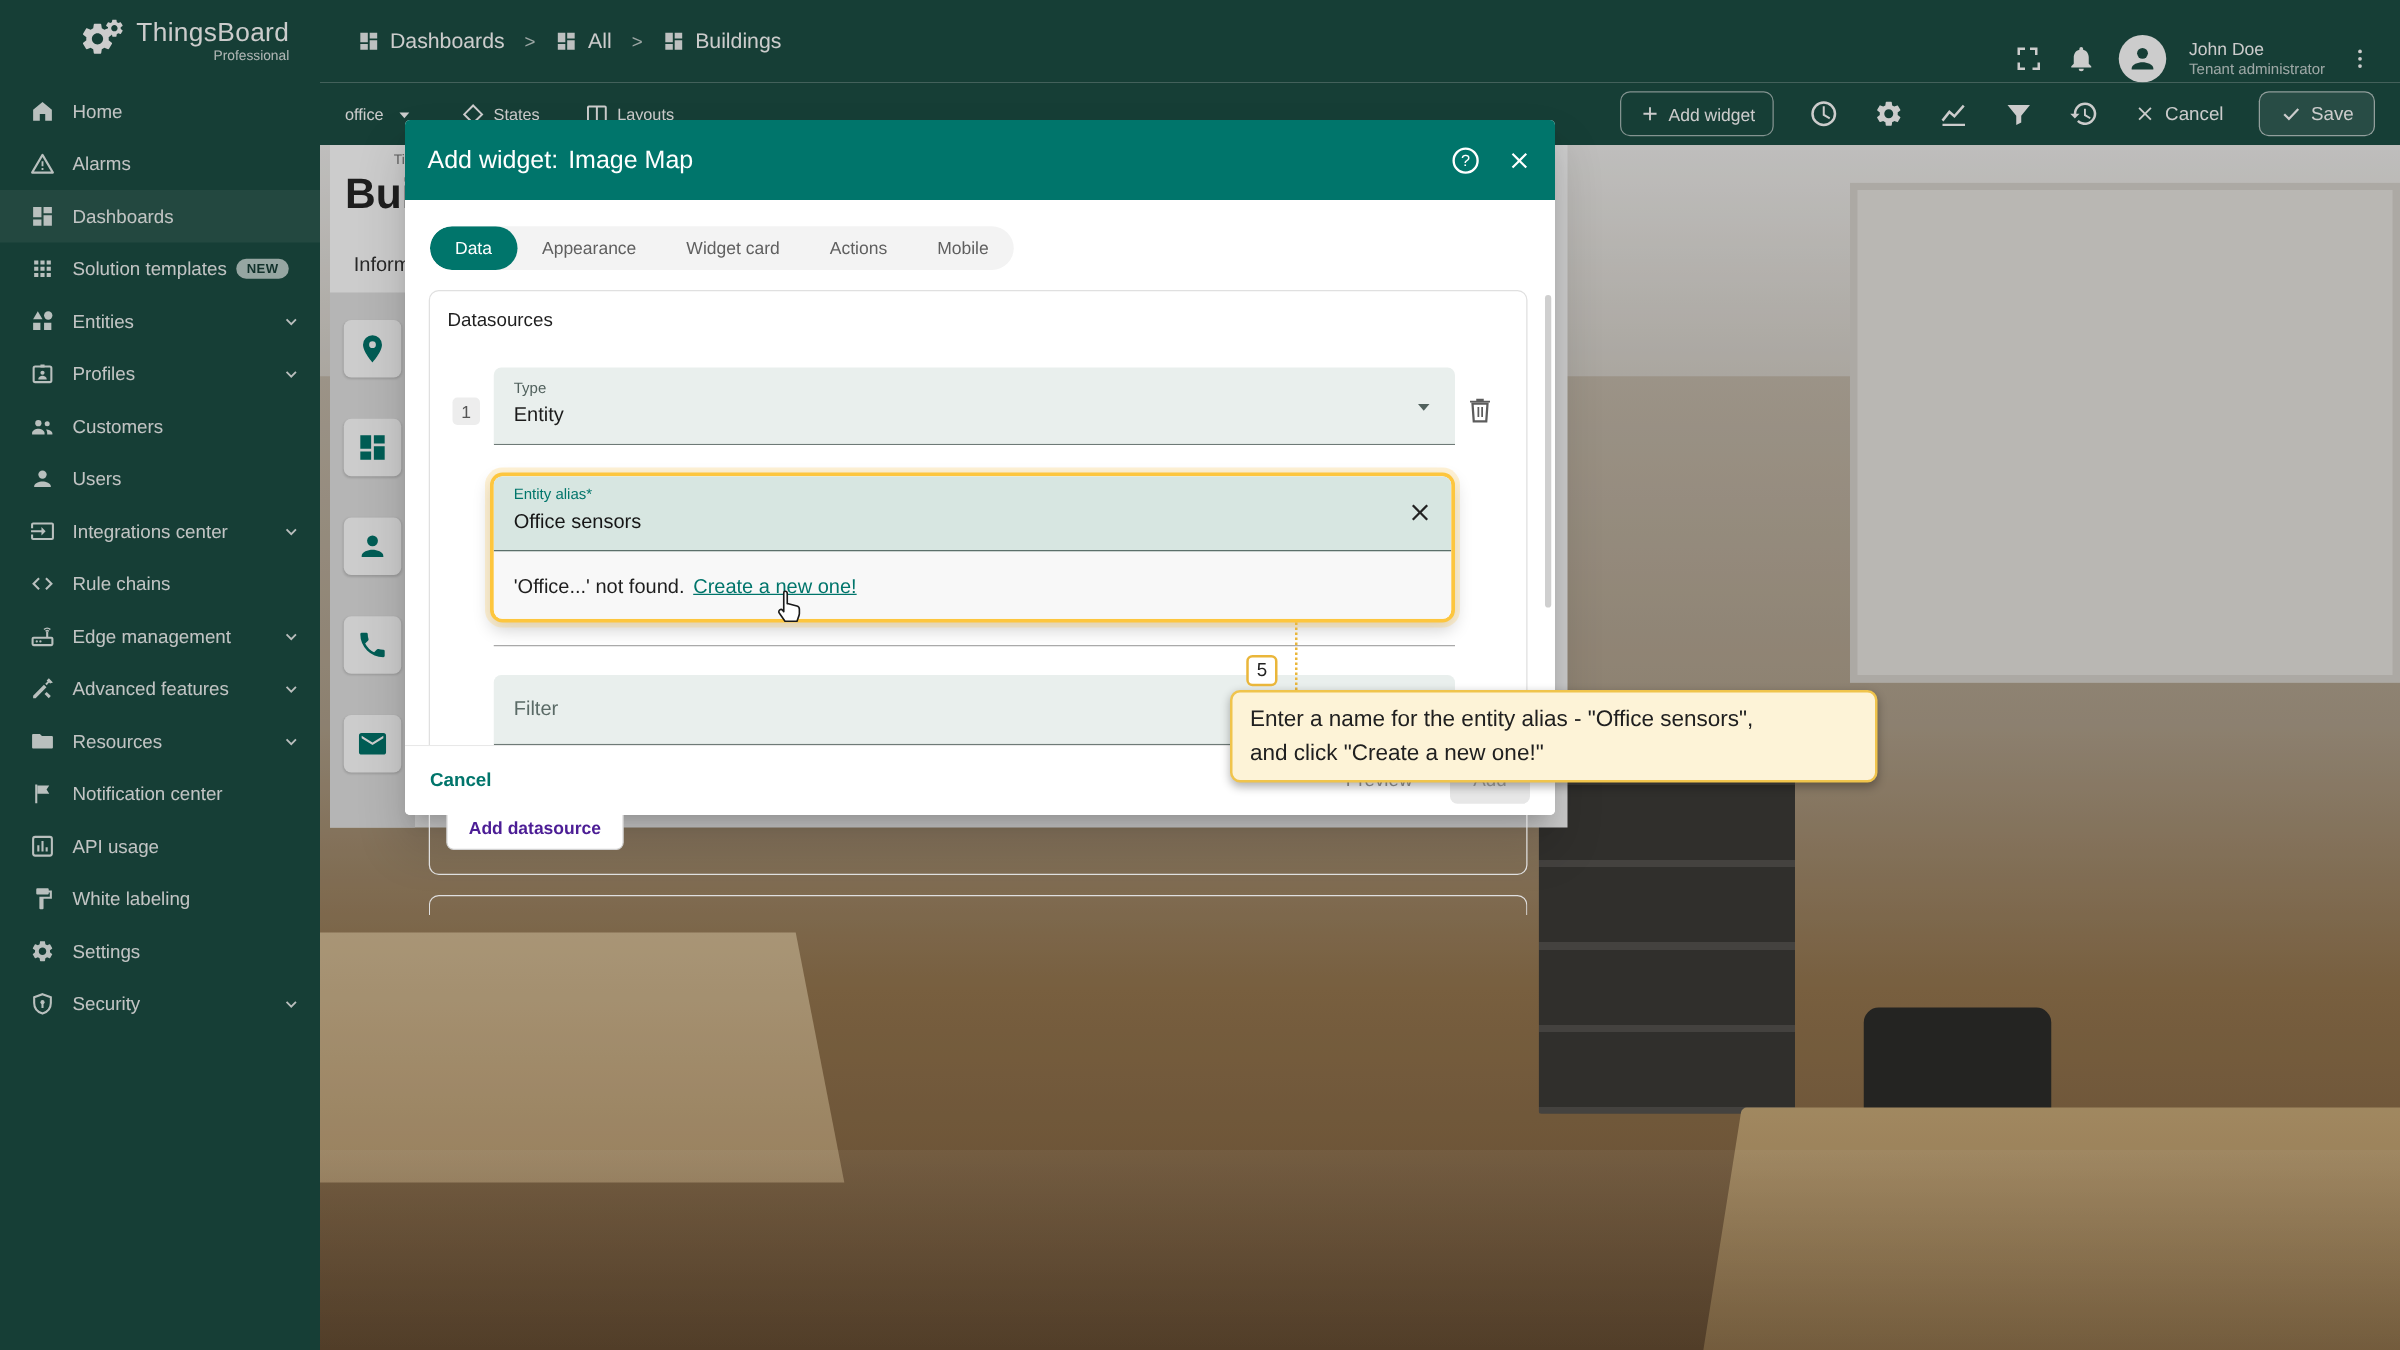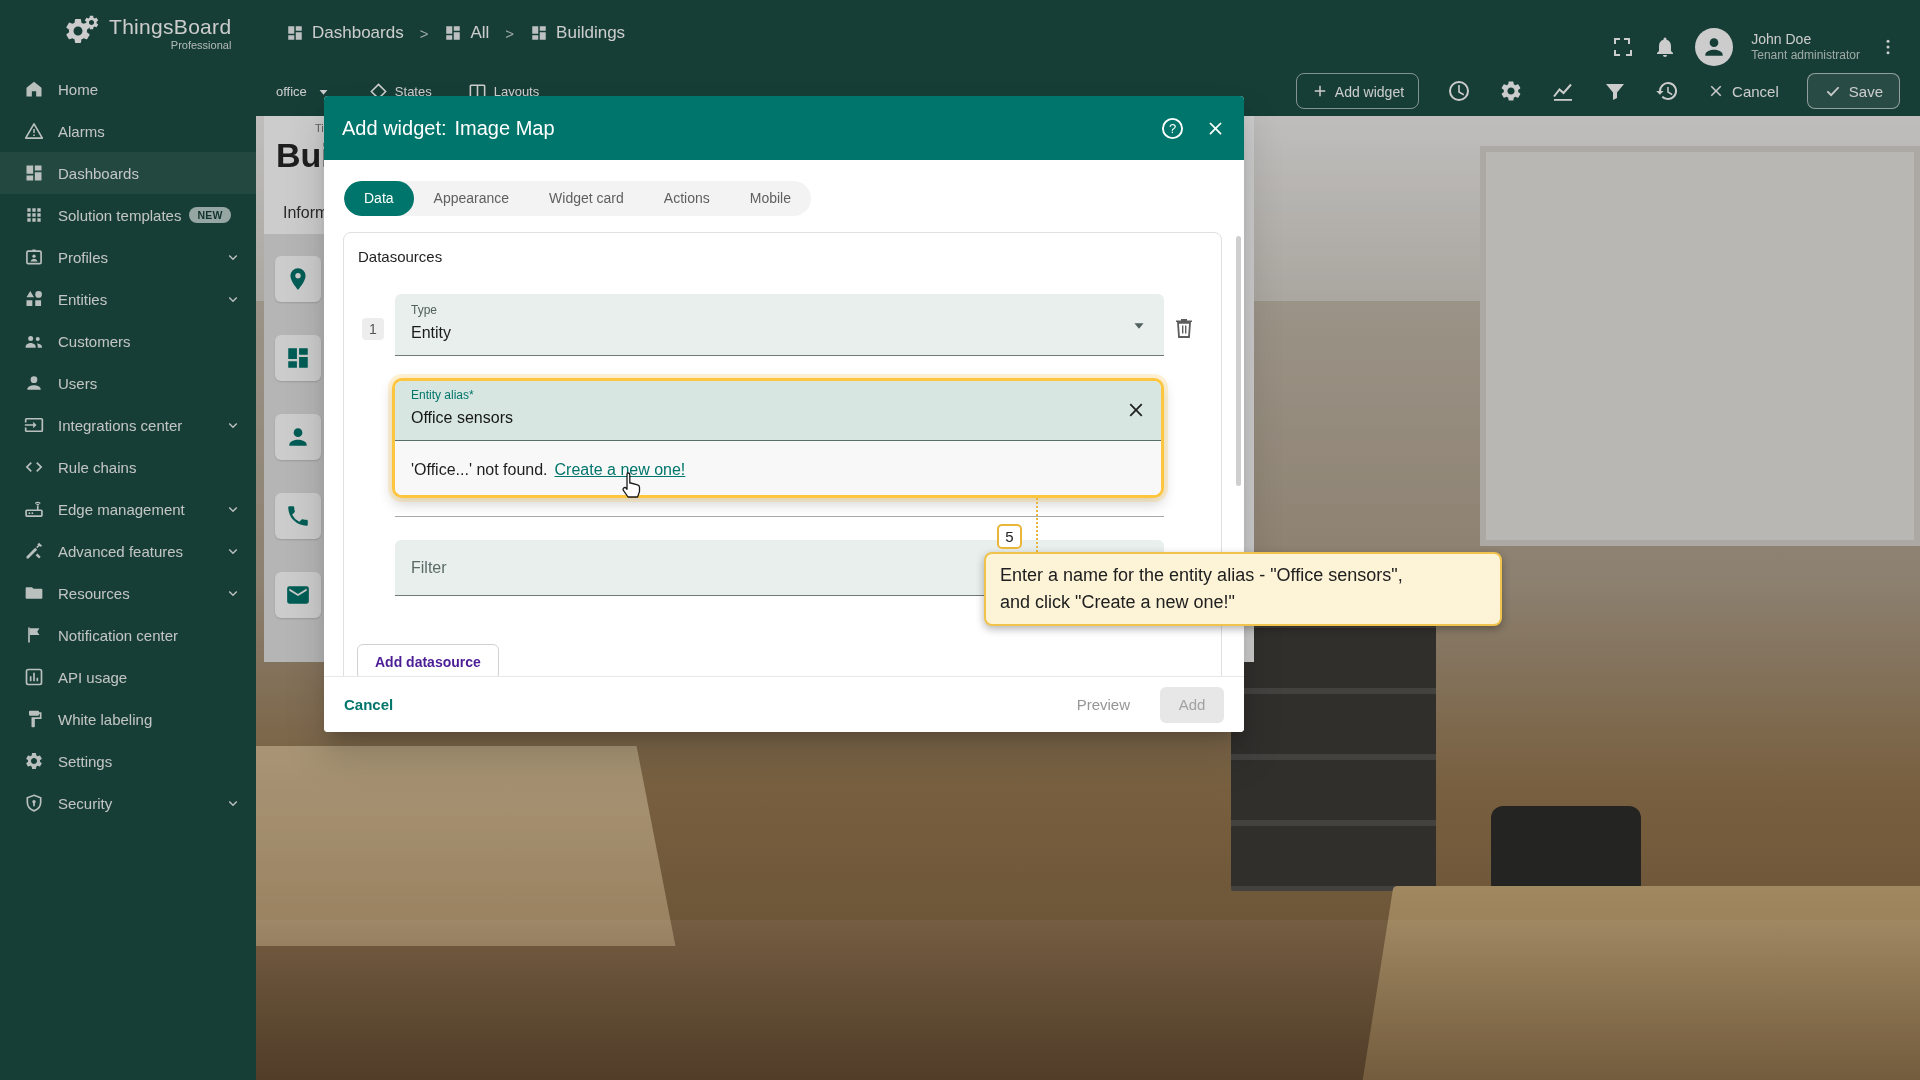--- a/index.html
+++ b/index.html
@@ -71,21 +71,21 @@
   .title-value { position:absolute; left:12px; top:20px; font-size:34px; font-weight:600; color:#262626; }
   .info-tab { position:absolute; left:19px; top:88px; font-size:16px; font-weight:500; color:#333; }
   .widget-strip { position:absolute; left:0; top:118px; width:68px; bottom:0; background:#e3e3e3; }
   .wsq { position:absolute; left:11px; width:46px; height:46px; background:#fff; border-radius:6px; display:flex; align-items:center; justify-content:center; cursor:pointer; box-shadow:0 1px 2px rgba(0,0,0,.15); }
   .wsq .icon { width:26px; height:26px; color:#00756b; }
 
   
   #scrim { position:absolute; inset:0; background:rgba(0,0,0,.2); z-index:40; }
 
   
-  #dialog { position:absolute; left:324px; top:96px; width:920px; height:636px; background:#fff; border-radius:4px; z-index:100; box-shadow:0 11px 15px -7px rgba(0,0,0,.2),0 24px 38px 3px rgba(0,0,0,.14); }
+  #dialog { position:absolute; left:324px; top:96px; width:920px; height:556px; background:#fff; border-radius:4px; z-index:100; box-shadow:0 11px 15px -7px rgba(0,0,0,.2),0 24px 38px 3px rgba(0,0,0,.14); }
   .dlg-head { height:64px; background:#00756b; color:#fff; display:flex; align-items:center; padding:0 18px 0 18px; border-radius:4px 4px 0 0; }
   .dlg-title { font-size:20px; display:flex; gap:8px; }
   .dlg-head-right { margin-left:auto; display:flex; align-items:center; gap:20px; }
   .help-icon { width:25px; height:25px; color:#fff; cursor:pointer; }
   .close-icon { width:21px; height:21px; color:#fff; cursor:pointer; }
 
   .tab-row { position:absolute; left:20px; top:85px; display:inline-flex; background:#f3f3f3; border-radius:18px; height:35px; overflow:hidden; }
   .tab { padding:0 20px; line-height:35px; font-size:14px; color:#5f5f5f; cursor:pointer; white-space:nowrap; }
   .tab.active { background:#00756b; color:#fff; border-radius:18px; font-weight:500; }
 
@@ -183,42 +183,42 @@
             <svg viewBox="0 0 24 24">
               <path fill="currentColor" d="M4 4h4v4H4zm6 0h4v4h-4zm6 0h4v4h-4zM4 10h4v4H4zm6 0h4v4h-4zm6 0h4v4h-4zM4 16h4v4H4zm6 0h4v4h-4zm6 0h4v4h-4z"></path>
             </svg>
           </span>
           <span class="side-label">Solution templates</span>
           <span class="new-badge">NEW</span>
         </div>
         <div class="side-item">
           <span class="icon side-icon">
             <svg viewBox="0 0 24 24">
+              <path fill="currentColor" d="M7.5 2.5 12 10H3z"></path>
+              <circle cx="17.5" cy="6.5" r="4" fill="currentColor"></circle>
+              <path fill="currentColor" d="M13.5 13.5h7v7h-7zM3 13.5h7v7H3z"></path>
+            </svg>
+          </span>
+          <span class="side-label">Entities</span>
+          <span class="icon chev">
+            <svg viewBox="0 0 24 24">
+              <path fill="none" stroke="currentColor" stroke-width="2" d="m7 10 5 5 5-5"></path>
+            </svg>
+          </span>
+        </div>
+        <div class="side-item">
+          <span class="icon side-icon">
+            <svg viewBox="0 0 24 24">
               <rect x="3.5" y="5" width="17" height="15" rx="1.5" fill="none" stroke="currentColor" stroke-width="2"></rect>
               <path fill="currentColor" d="M10 3h4v3h-4z"></path>
               <circle cx="12" cy="11" r="2" fill="currentColor"></circle>
               <path fill="currentColor" d="M8 17c0-2 2.7-3 4-3s4 1 4 3v.5H8z"></path>
             </svg>
           </span>
           <span class="side-label">Profiles</span>
-          <span class="icon chev">
-            <svg viewBox="0 0 24 24">
-              <path fill="none" stroke="currentColor" stroke-width="2" d="m7 10 5 5 5-5"></path>
-            </svg>
-          </span>
-        </div>
-        <div class="side-item">
-          <span class="icon side-icon">
-            <svg viewBox="0 0 24 24">
-              <path fill="currentColor" d="M7.5 2.5 12 10H3z"></path>
-              <circle cx="17.5" cy="6.5" r="4" fill="currentColor"></circle>
-              <path fill="currentColor" d="M13.5 13.5h7v7h-7zM3 13.5h7v7H3z"></path>
-            </svg>
-          </span>
-          <span class="side-label">Entities</span>
           <span class="icon chev">
             <svg viewBox="0 0 24 24">
               <path fill="none" stroke="currentColor" stroke-width="2" d="m7 10 5 5 5-5"></path>
             </svg>
           </span>
         </div>
         <div class="side-item">
           <span class="icon side-icon">
             <svg viewBox="0 0 24 24">
               <circle cx="8" cy="9" r="3" fill="currentColor"></circle>

